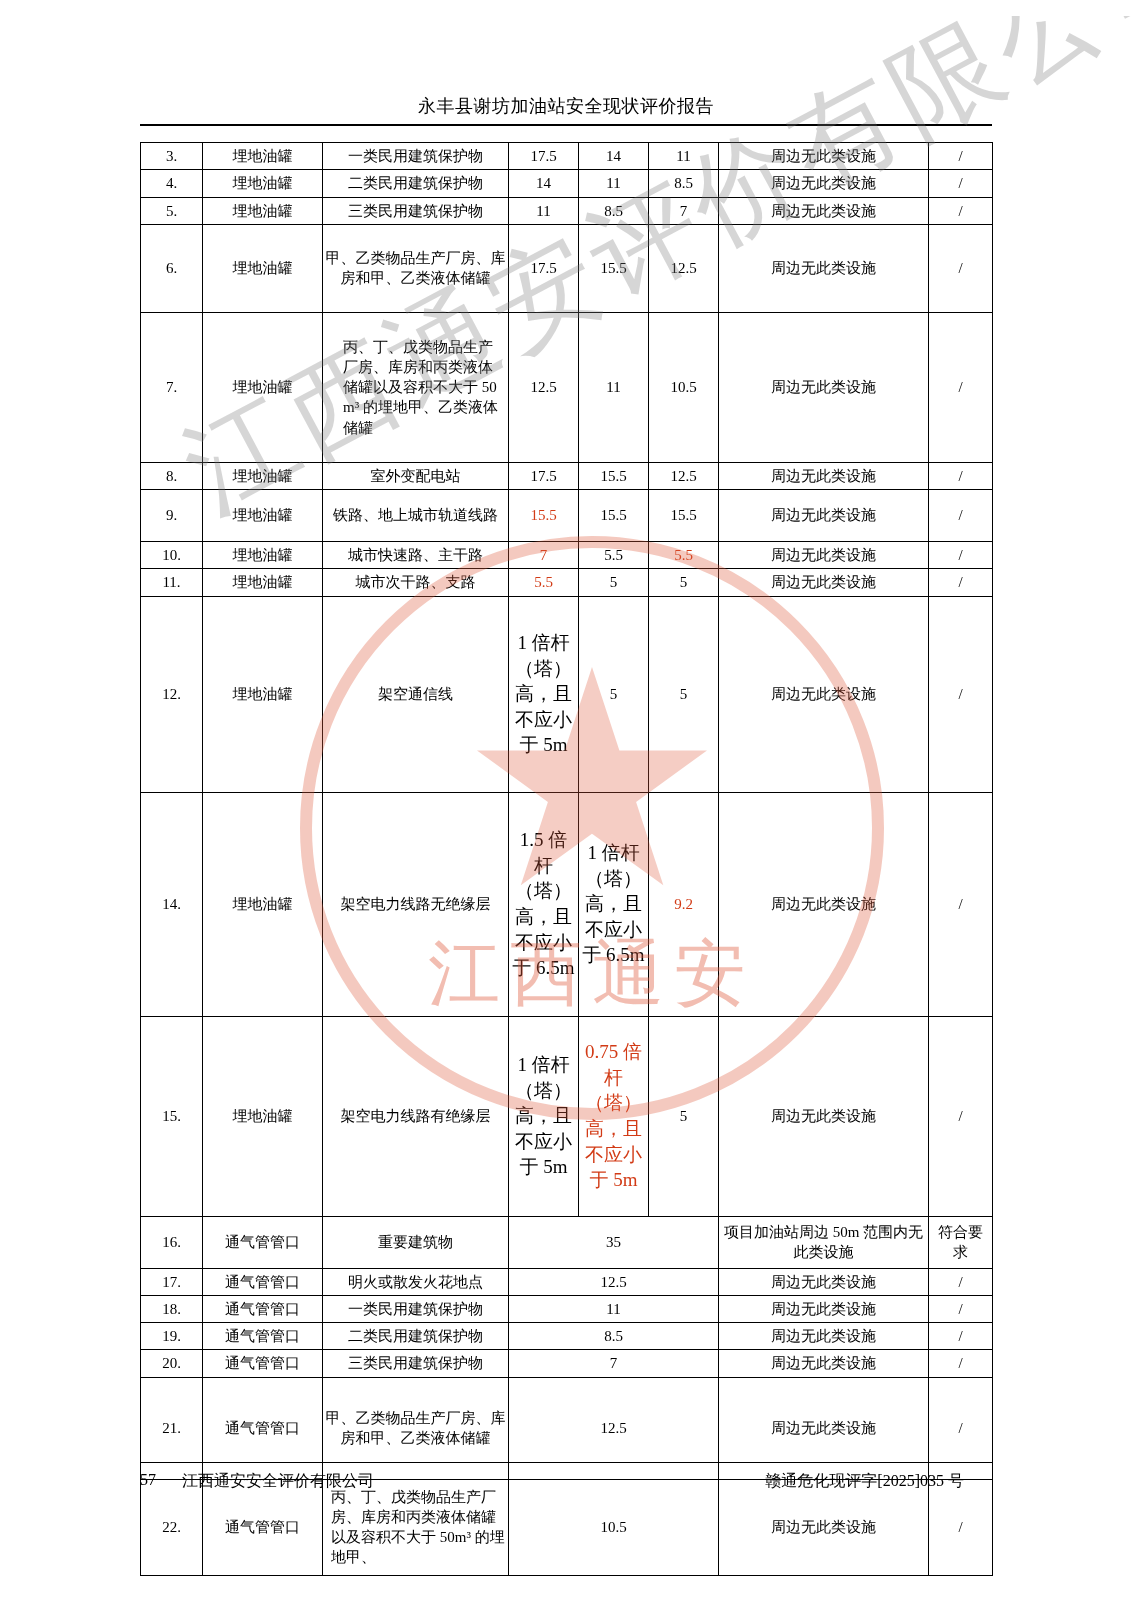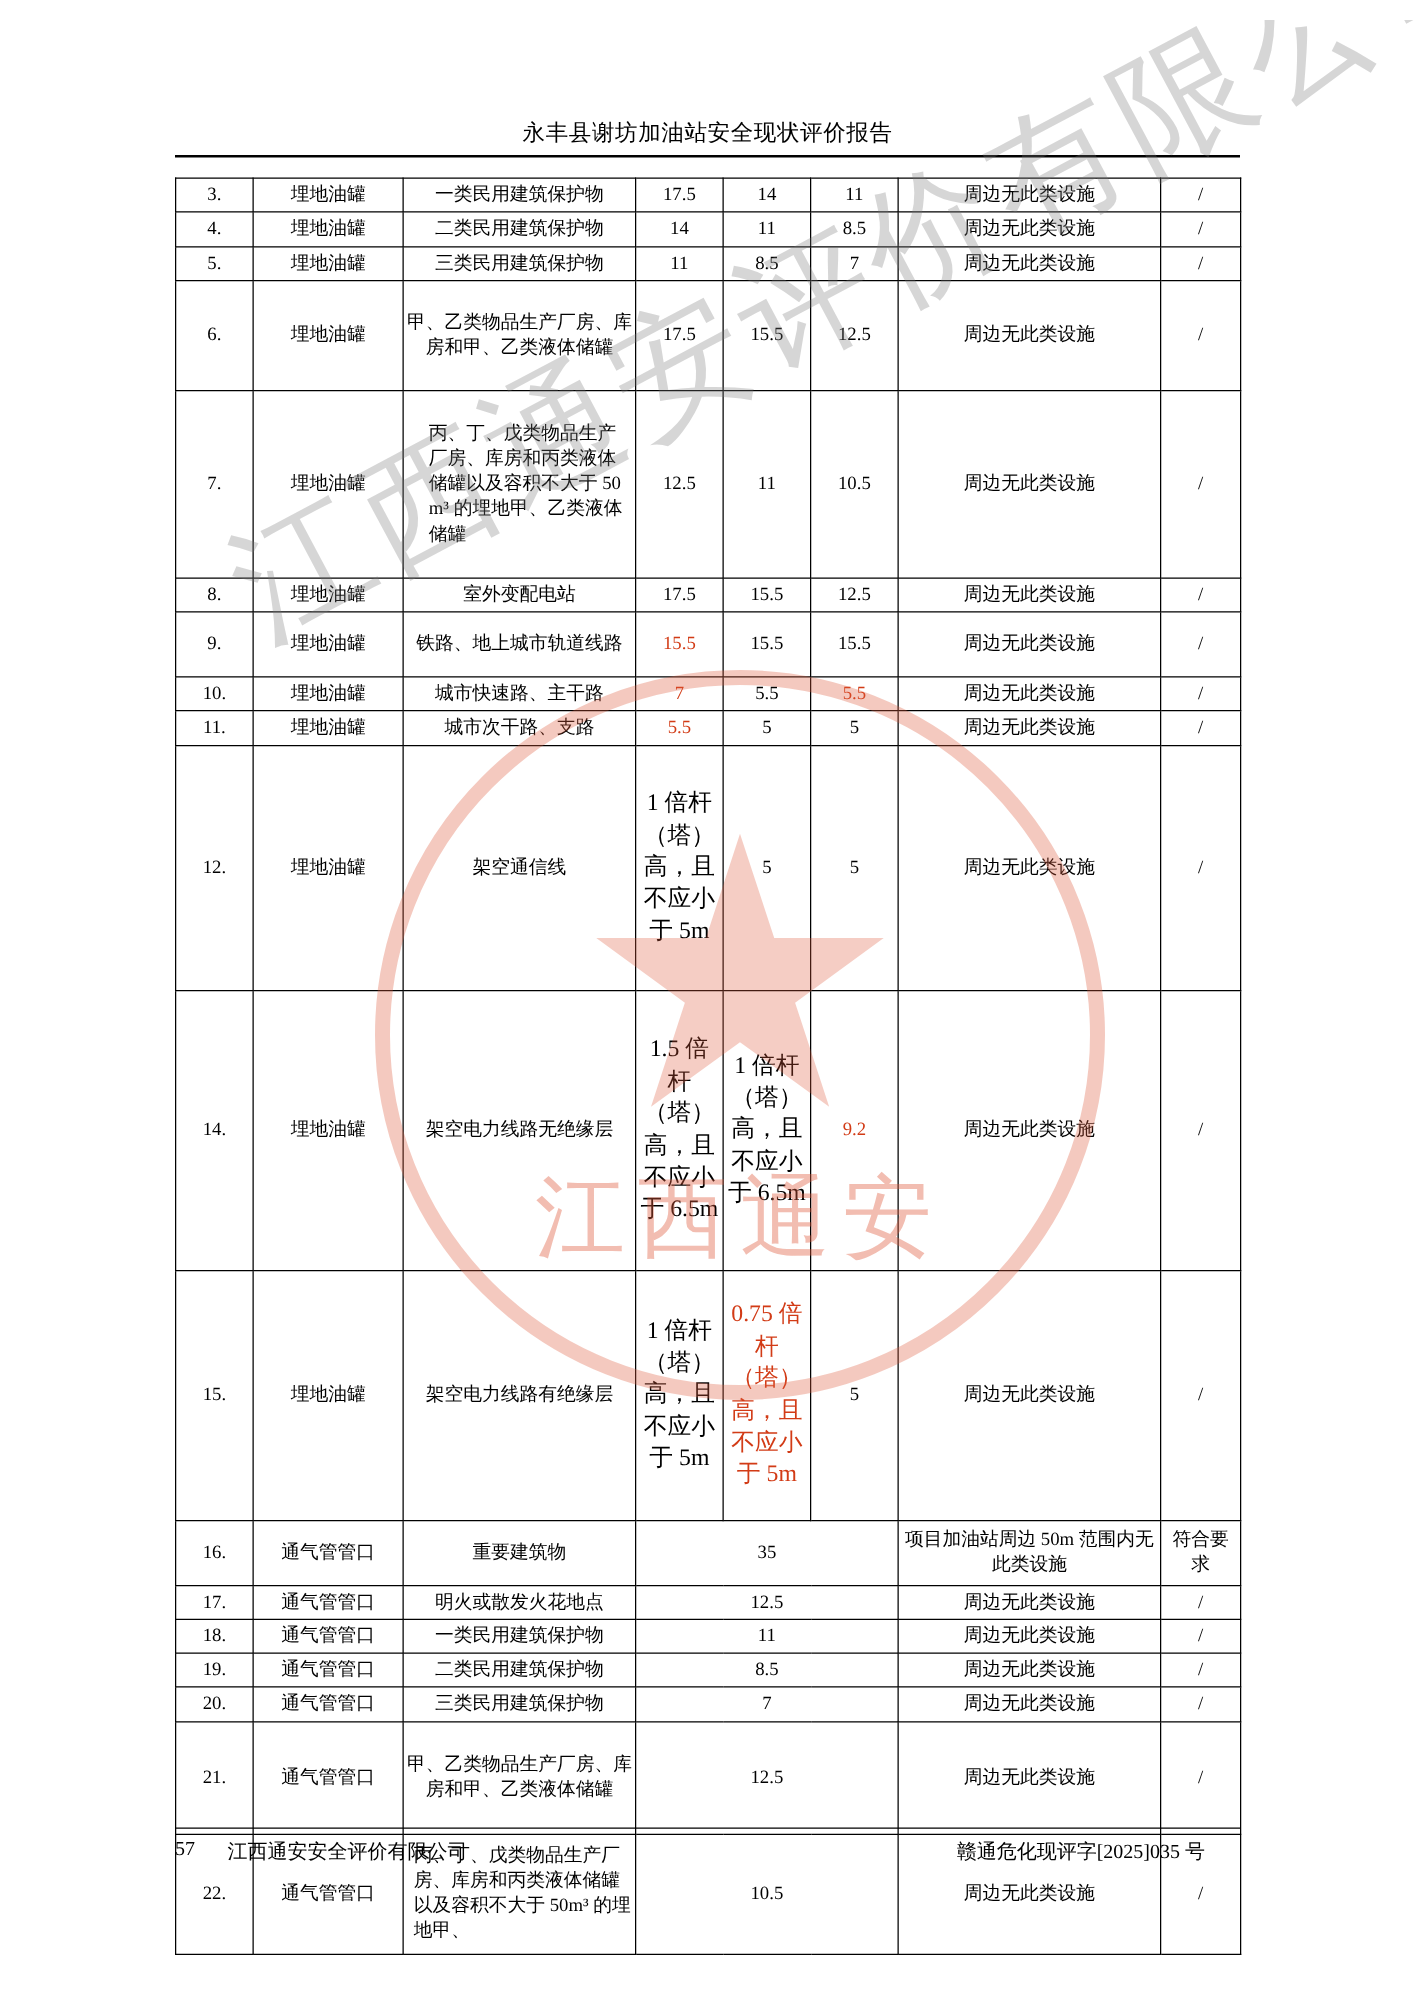--- a/index.html
+++ b/index.html
@@ -343,21 +343,21 @@
 
       <tr>
         <td class="num">20.</td>
         <td>通气管管口</td>
         <td>三类民用建筑保护物</td>
         <td class="num" colspan="3">7</td>
         <td>周边无此类设施</td>
         <td>/</td>
       </tr>
 
-      <tr style="height:90px">
+      <tr style="height:102px">
         <td class="num">21.</td>
         <td>通气管管口</td>
         <td>甲、乙类物品生产厂房、库房和甲、乙类液体储罐</td>
         <td class="num" colspan="3">12.5</td>
         <td>周边无此类设施</td>
         <td>/</td>
       </tr>
 
       <tr style="height:96px">
         <td class="num">22.</td>

